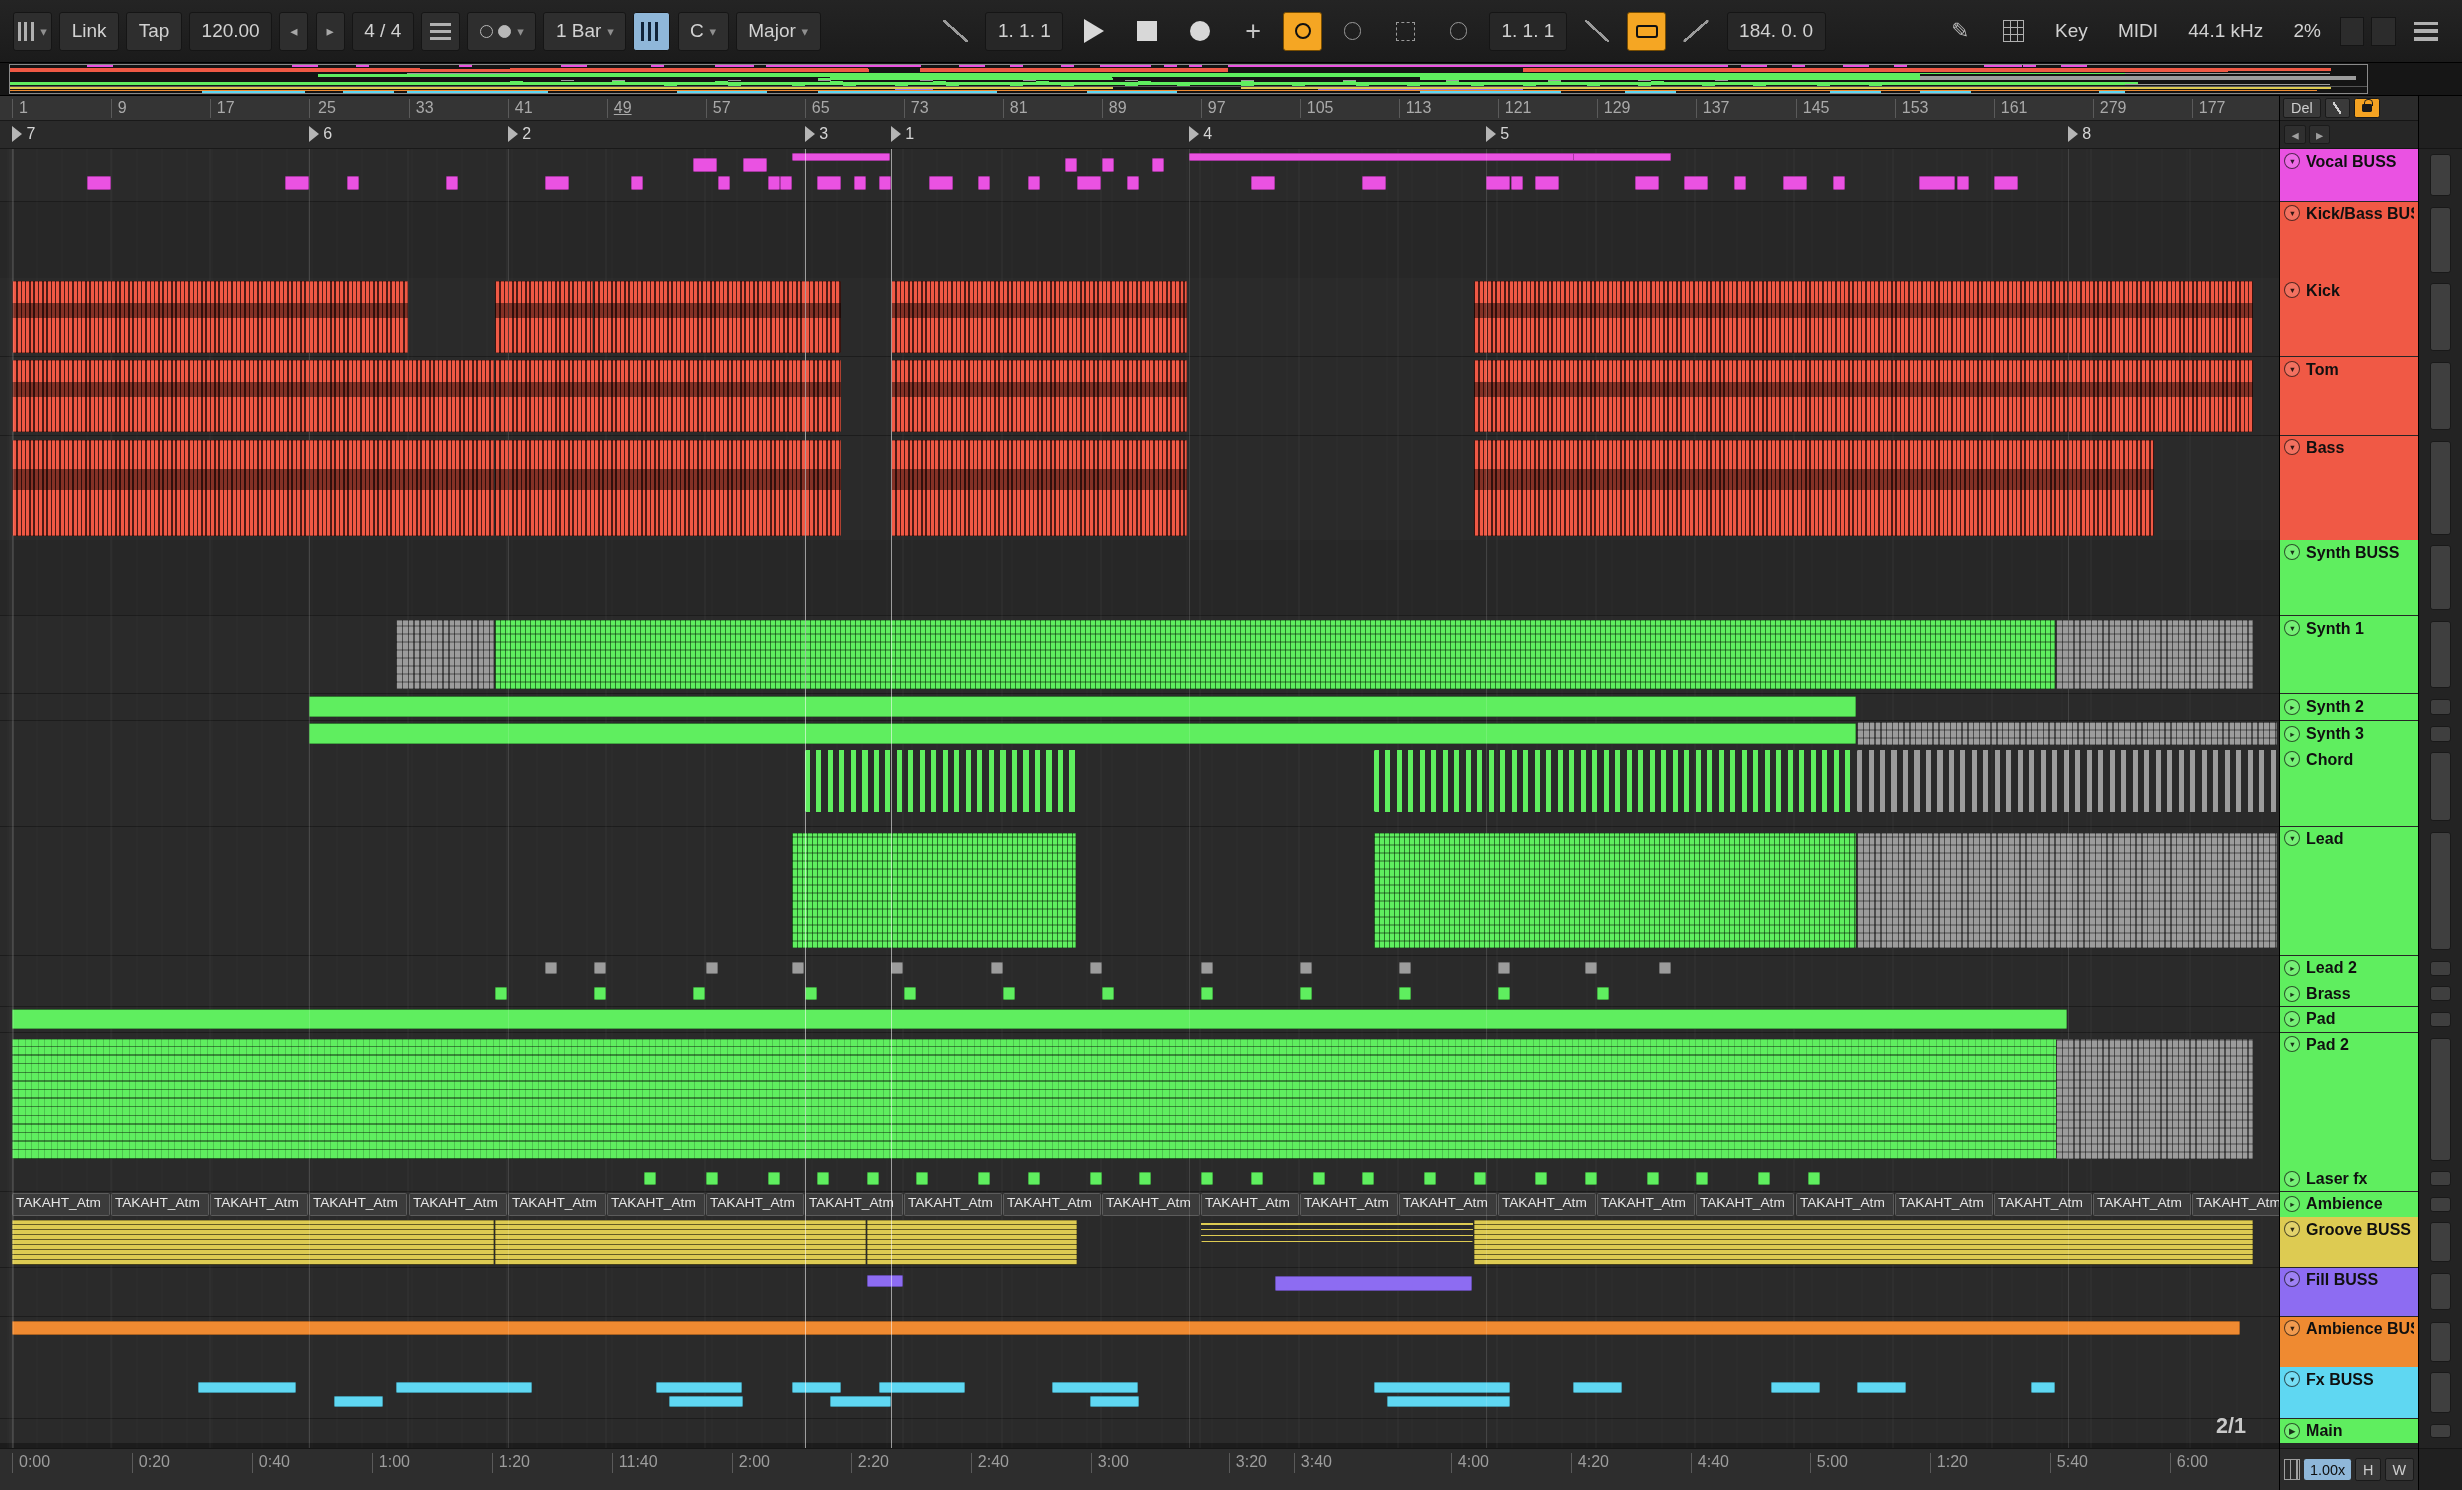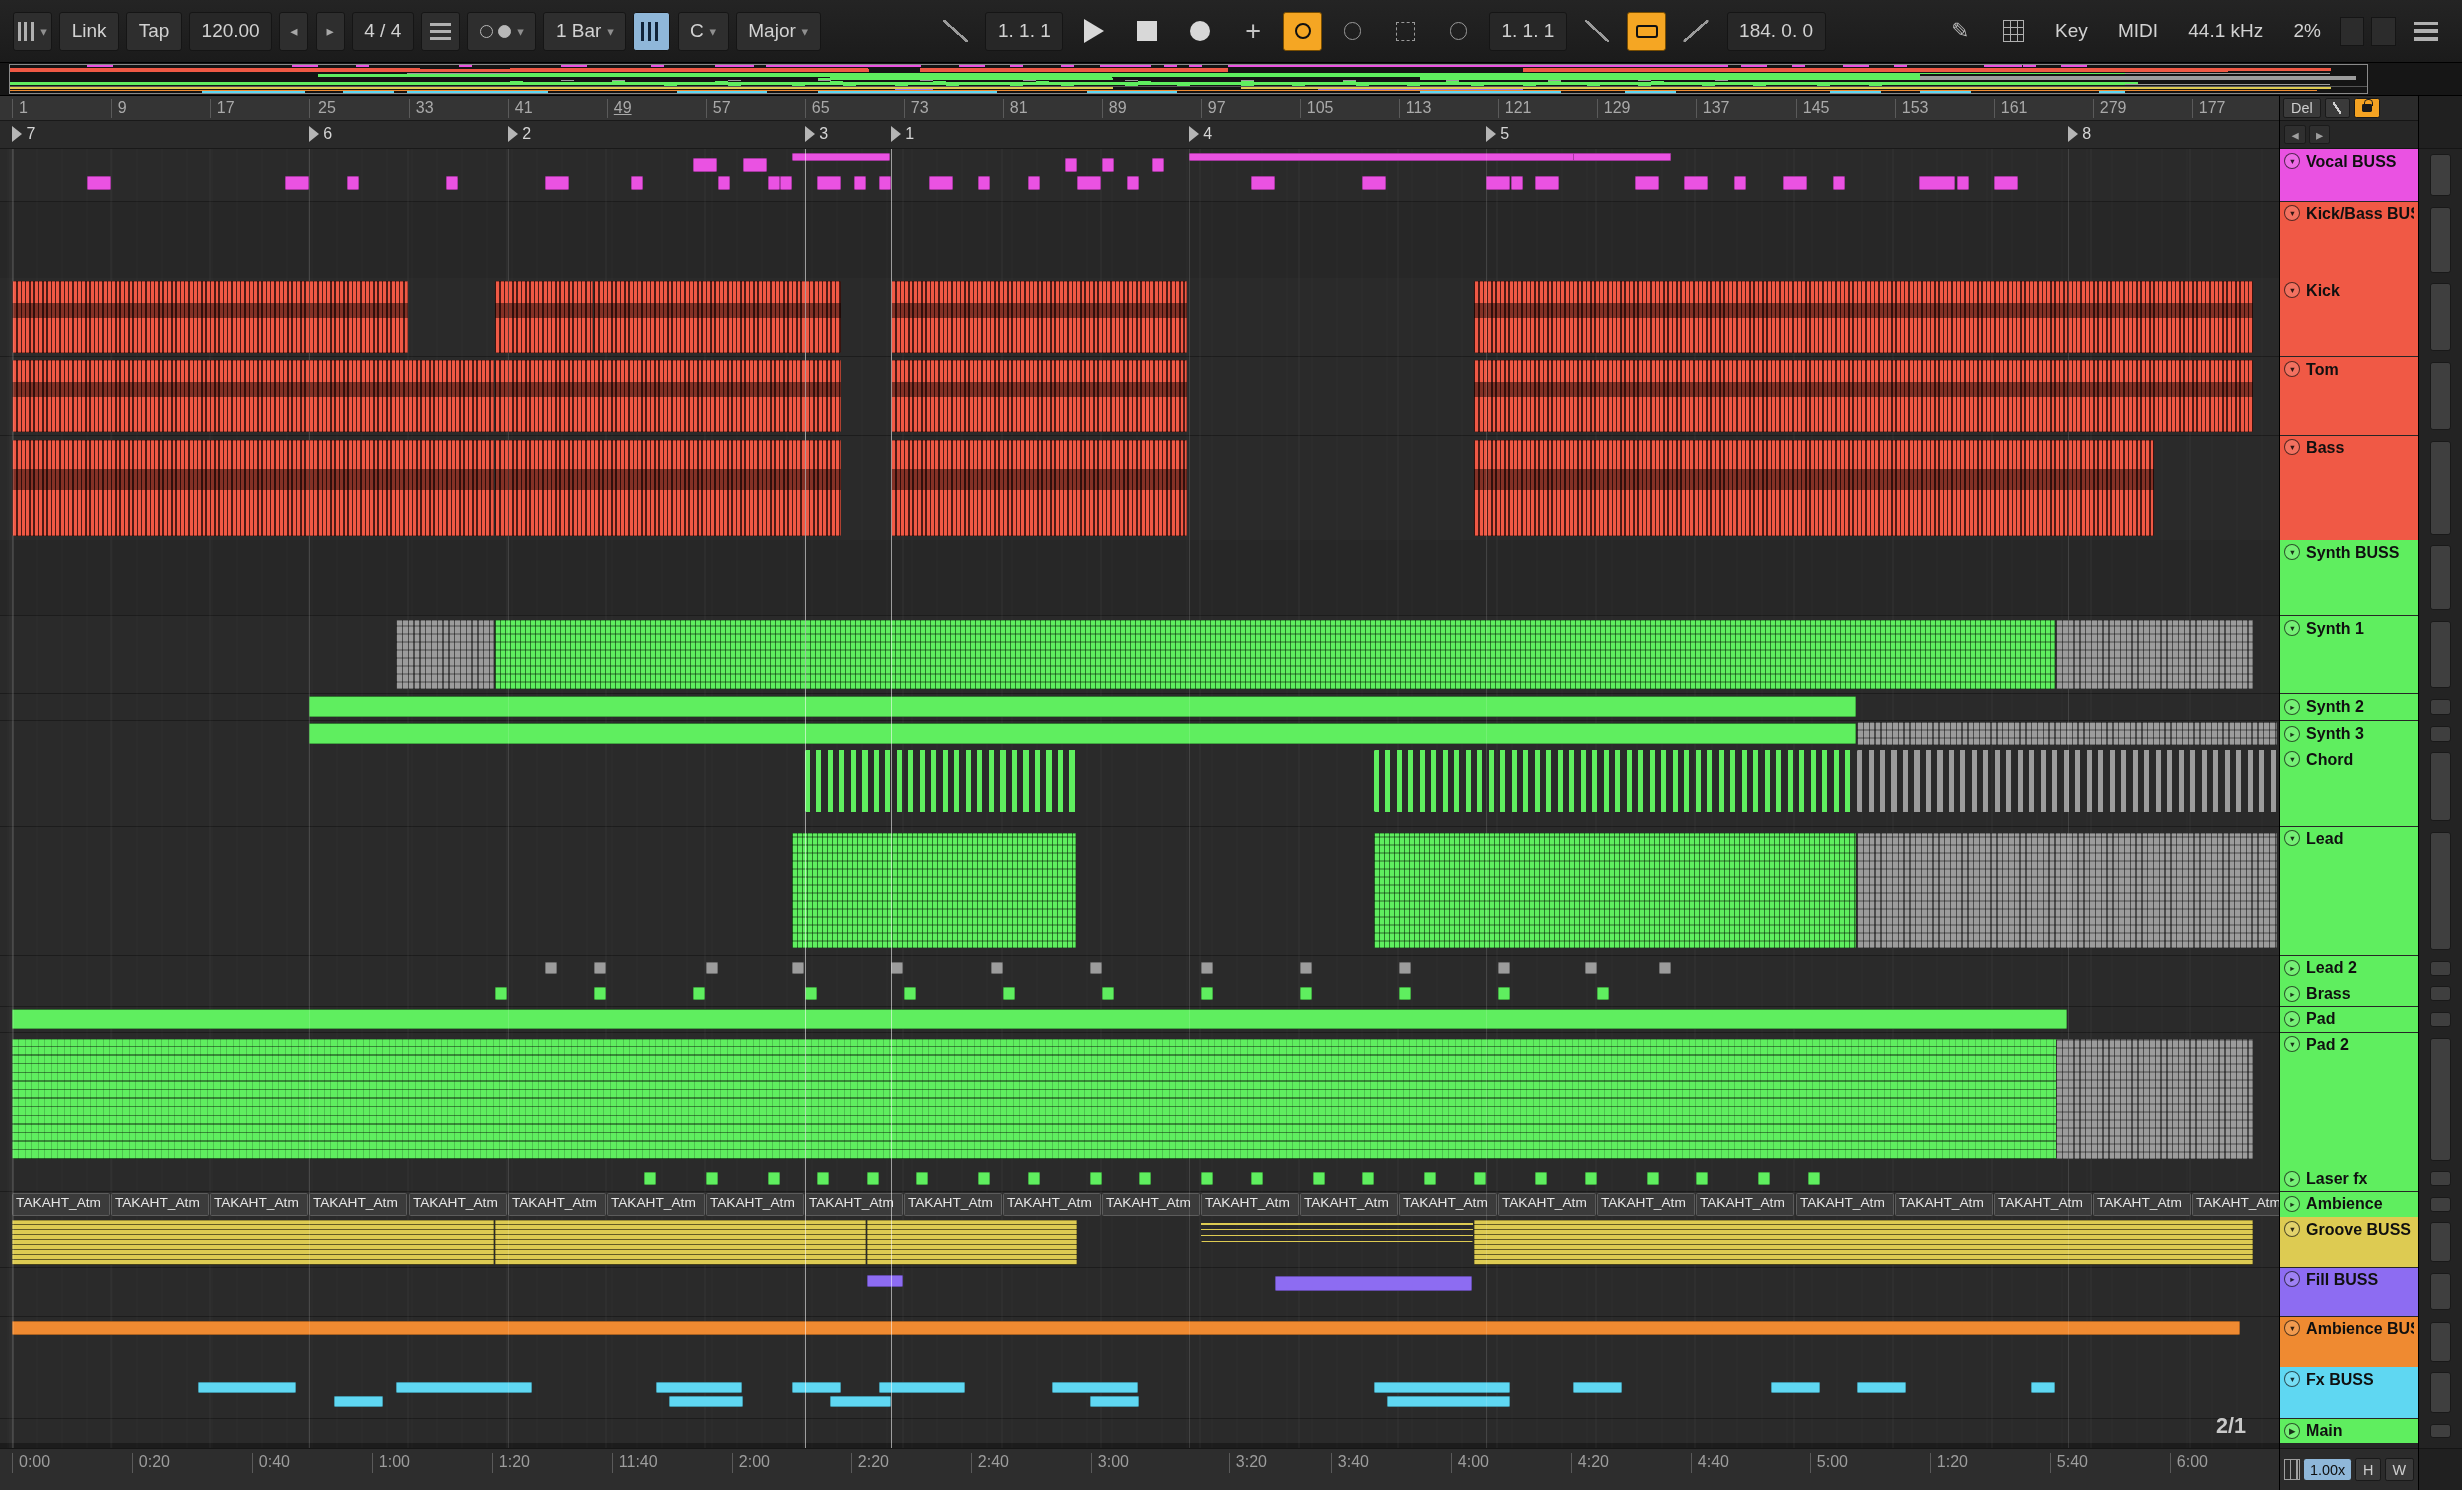--- a/index.html
+++ b/index.html
@@ -784,21 +784,21 @@
           <div class="t-label" style="left: 132px;">0:20</div>
           <div class="t-label" style="left: 252px;">0:40</div>
           <div class="t-label" style="left: 372px;">1:00</div>
           <div class="t-label" style="left: 492px;">1:20</div>
           <div class="t-label" style="left: 612px;">11:40</div>
           <div class="t-label" style="left: 732px;">2:00</div>
           <div class="t-label" style="left: 851px;">2:20</div>
           <div class="t-label" style="left: 971px;">2:40</div>
           <div class="t-label" style="left: 1091px;">3:00</div>
           <div class="t-label" style="left: 1211px; margin-left: 18px;">3:20</div>
-          <div class="t-label" style="left: 1331px; text-align: center;">3:40</div>
+          <div class="t-label" style="left: 1294px; text-align: center;">3:40</div>
           <div class="t-label" style="left: 1451px;">4:00</div>
           <div class="t-label" style="left: 1571px;">4:20</div>
           <div class="t-label" style="left: 1691px;">4:40</div>
           <div class="t-label" style="left: 1810px;">5:00</div>
           <div class="t-label" style="left: 1930px;">1:20</div>
           <div class="t-label" style="left: 2050px;">5:40</div>
           <div class="t-label" style="left: 2170px;">6:00</div>
         </div>
       <div class="zoom-badge">2/1</div>
     </div>

